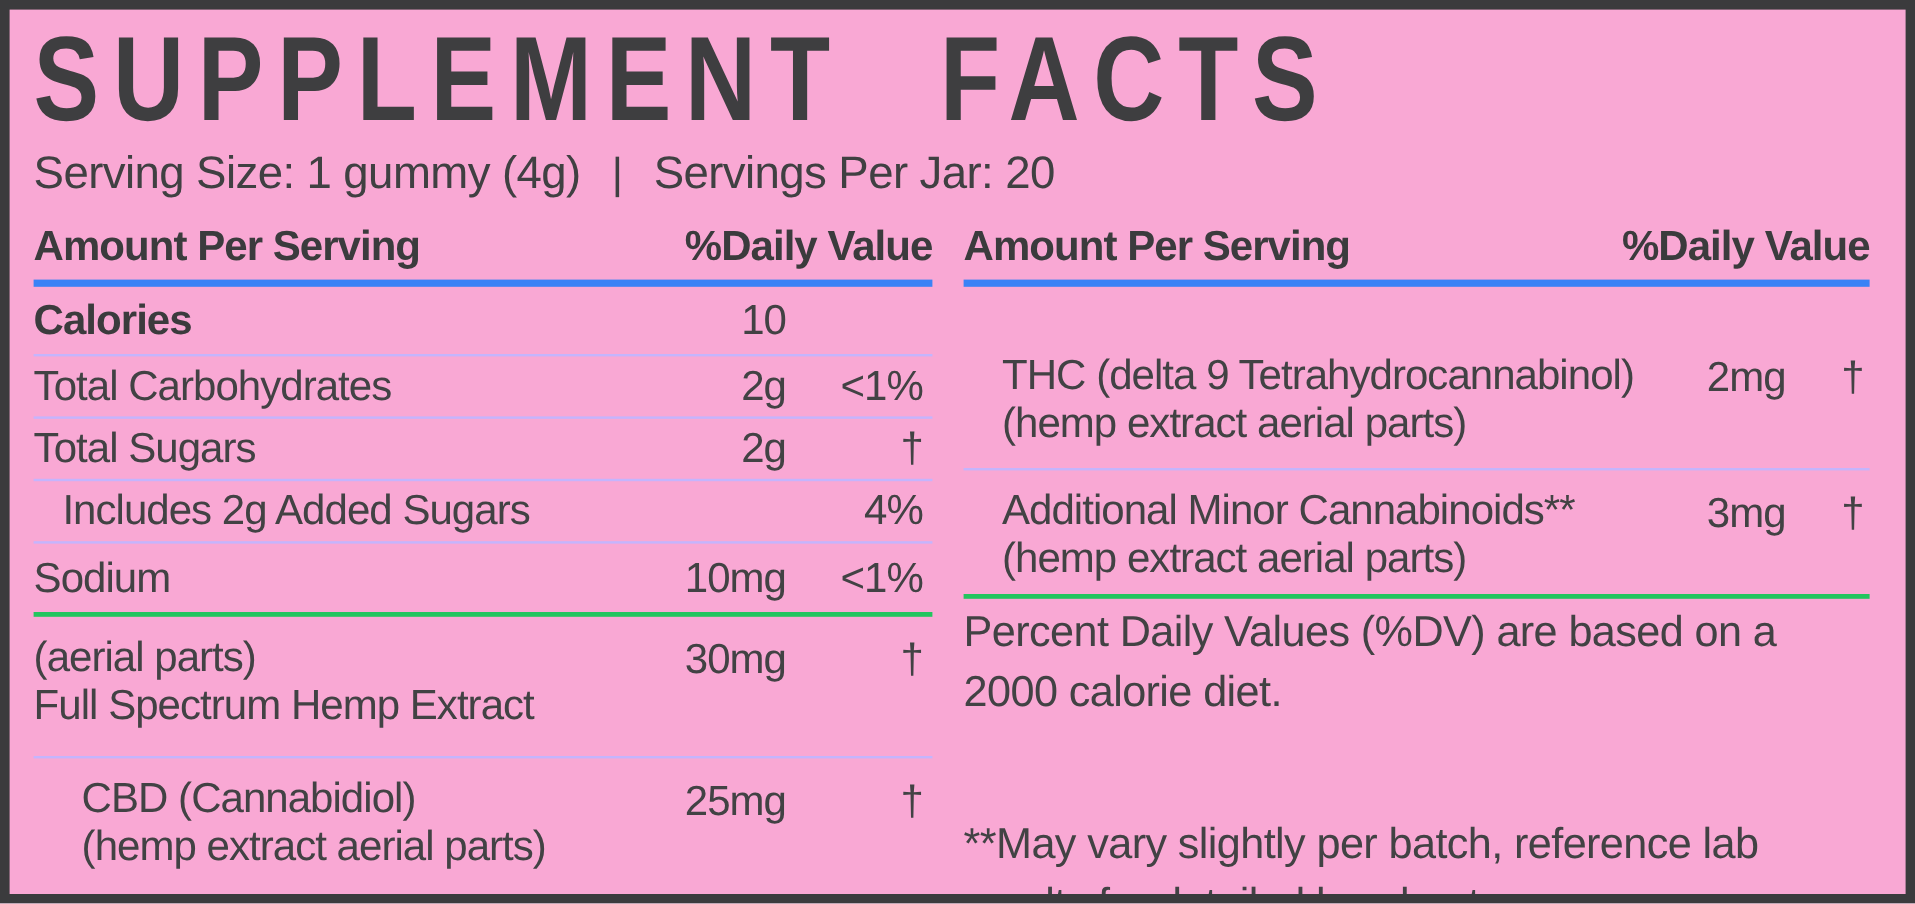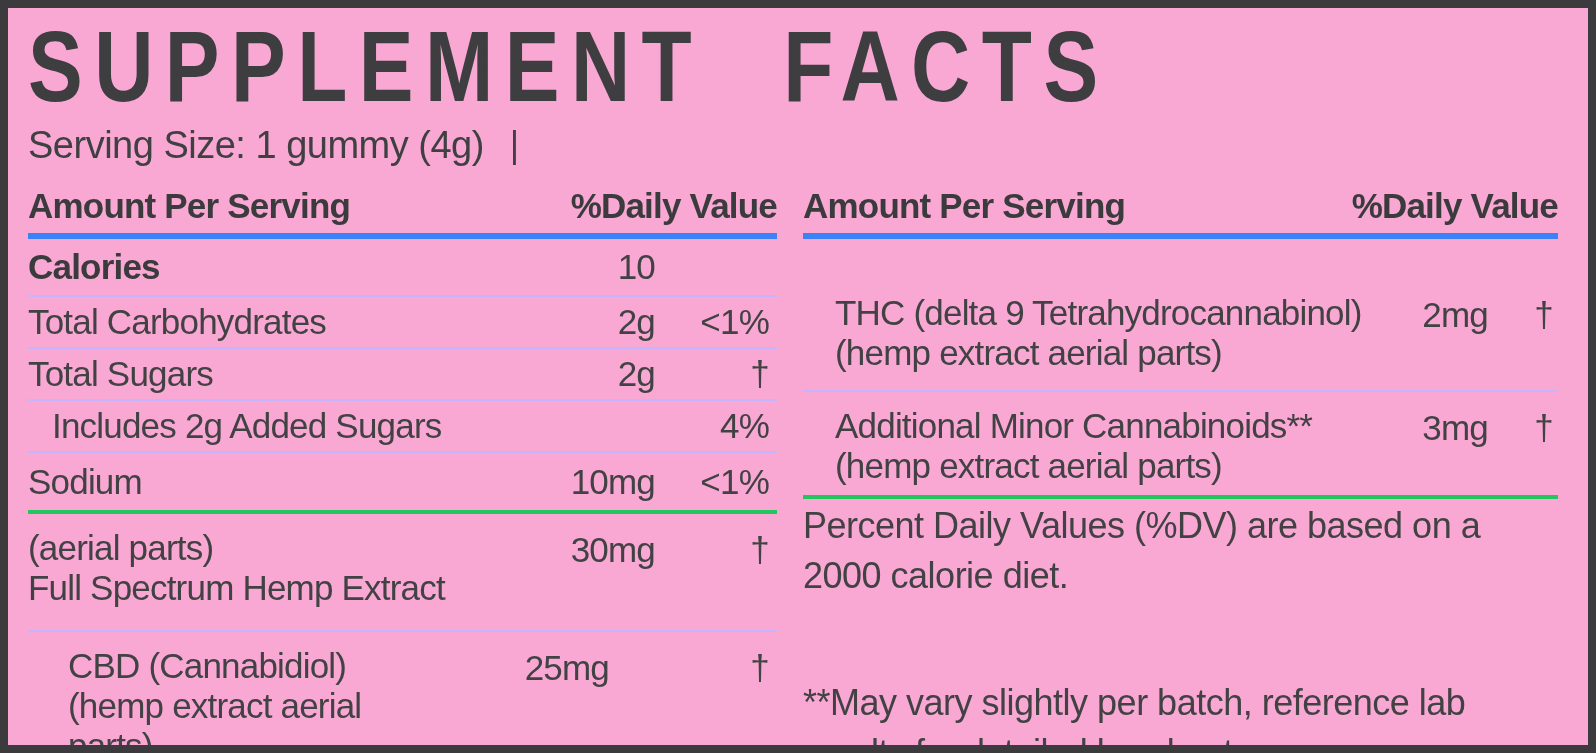--- a/index.html
+++ b/index.html
@@ -81,21 +81,21 @@
     display: grid;
     align-items: center;
     font-size: 35px;
     color: #424244;
   }
   .col-left  .row { grid-template-columns: 1fr 128px 114px; }
   .col-right .row { grid-template-columns: 1fr 112px 52px; }
 
   .row { border-bottom: 2px solid #c4b5fd; }
   .row.rule-thick { border-bottom: 4px solid #22c55e; }
-  .row.rule-none  { border-bottom: none; gap: 46px; }
+  .row.rule-none  { border-bottom: none; }
 
   .nm { line-height: 40px; }
   .nm.bold { font-weight: bold; color: #3b3b3d; }
   .amt { text-align: right; padding-right: 8px; white-space: nowrap; }
   .dv  { text-align: right; padding-right: 8px; white-space: nowrap; }
   .col-right .amt { padding-right: 18px; }
   .col-right .dv  { padding-right: 5px; }
 
   .indent-sm { padding-left: 24px; }
   .indent-md { padding-left: 32px; }
@@ -134,20 +134,21 @@
 
 <div class="label">
 
   <div class="title-block">
     <span class="title-text">SUPPLEMENT FACTS</span>
   </div>
 
   <div class="serving-line">
     <span>Serving Size: 1 gummy (4g)</span>
     <span class="serving-sep">|</span>
+    <span>Servings Per Jar: 20</span>
   </div>
 
   <div class="columns">
 
     <div class="col col-left">
 
       <div class="col-header">
         <span>Amount Per Serving</span>
         <span>%Daily Value</span>
       </div>

